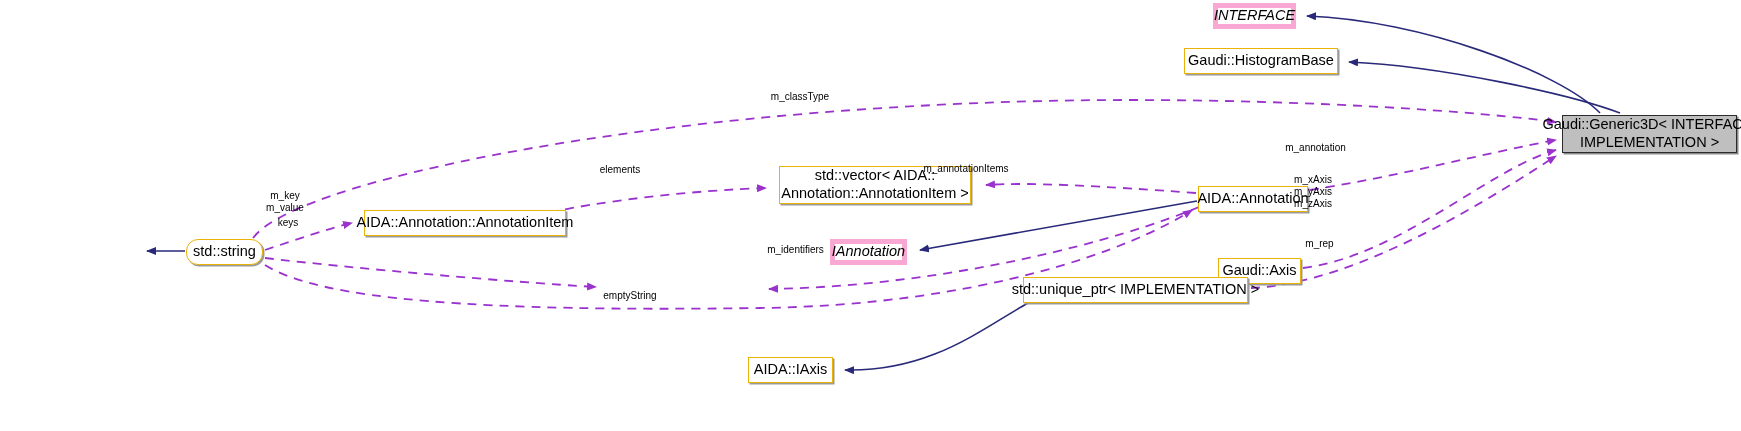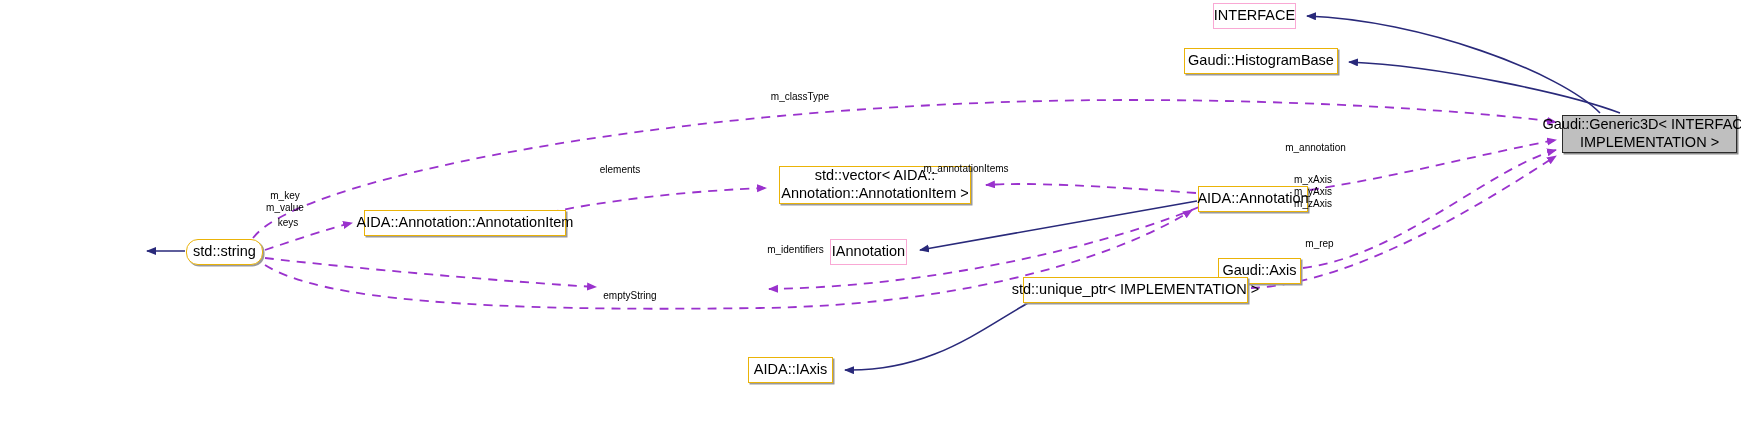--- a/index.html
+++ b/index.html
@@ -18,21 +18,21 @@
     text-align:center;
     font-size:14.5px;
     color:#000000;
     line-height:1.22;
     background:#ffffff;
     border:1px solid #404040;
     white-space:pre;
     z-index:3;
   }
   .node.solid{border:1px solid #eab308;box-shadow:1.5px 1.5px 0 0 #9a9a9a;}
-  .node.faint{border:1px solid #f9a8d4;box-shadow:none;}
+  .node.faint{border:5px solid #f9a8d4;box-shadow:none;font-style:italic;}
   .node.current{background:#bfbfbf;border:1px solid #2b2b2b;box-shadow:1.5px 1.5px 0 0 #8a8a8a;}
   .elabel{
     position:absolute;
     font-size:10px;
     color:#000000;
     white-space:pre;
     line-height:1.2;
     text-align:center;
     z-index:4;
     background:transparent;

